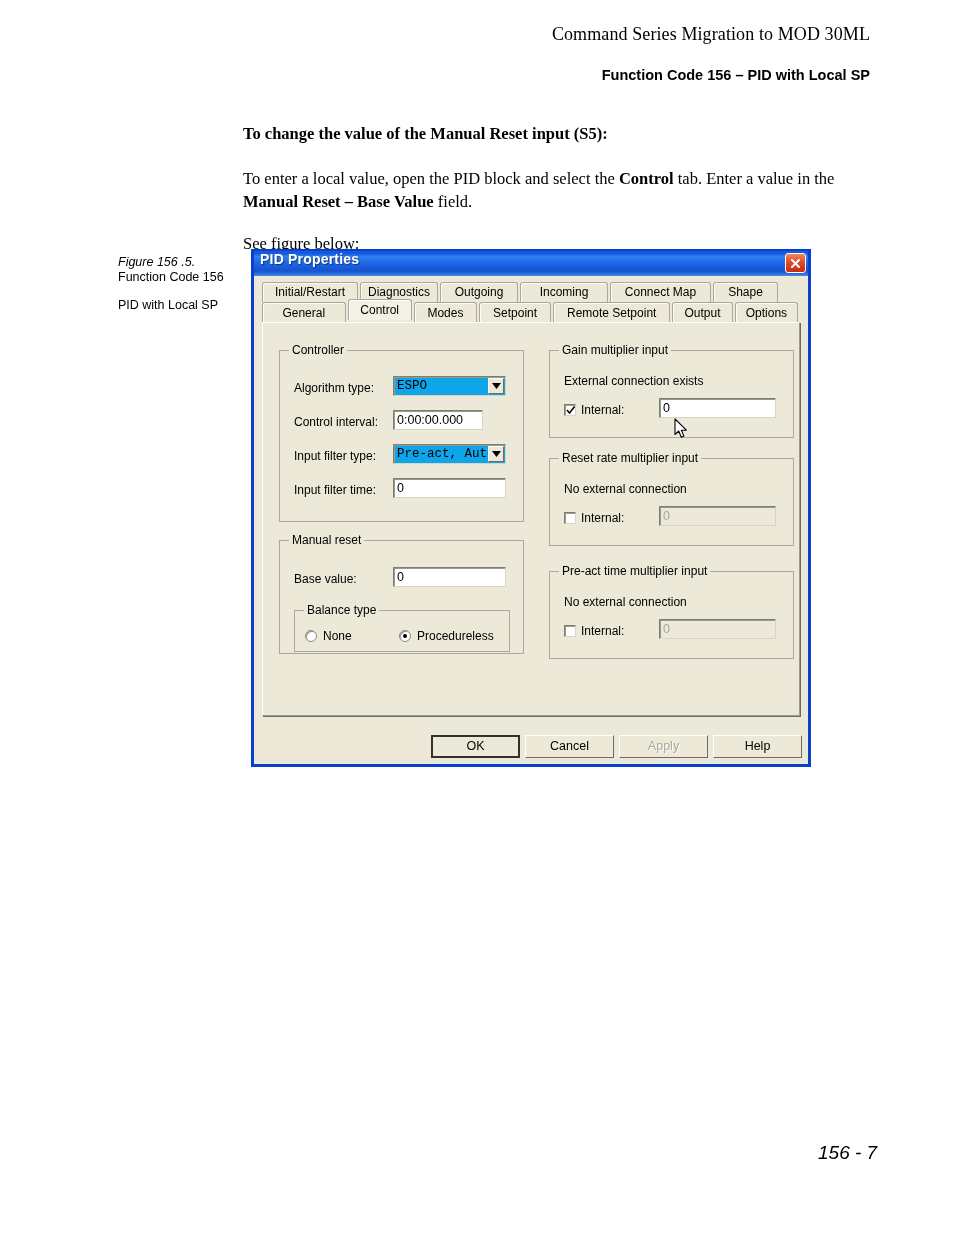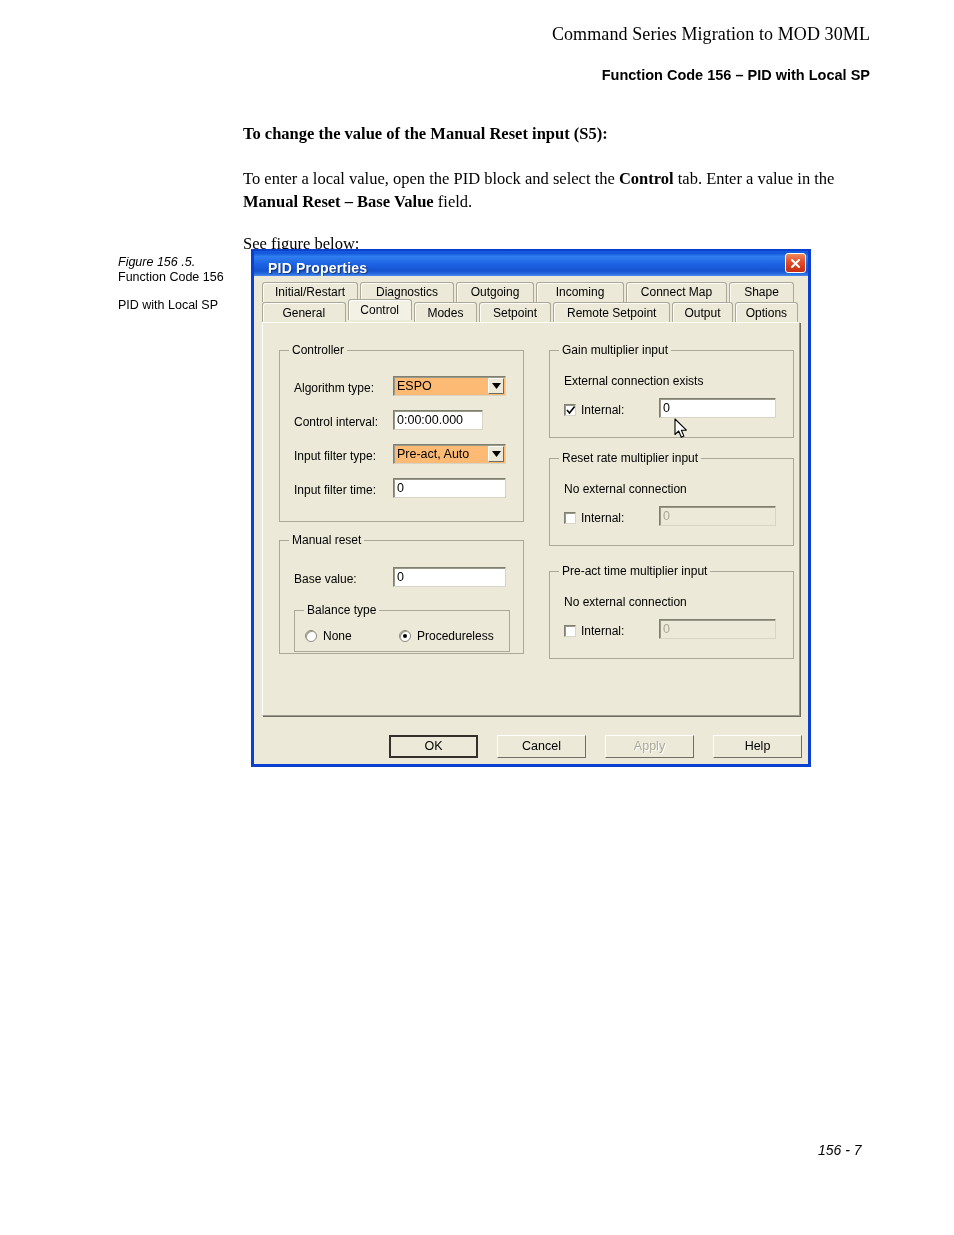--- a/index.html
+++ b/index.html
@@ -66,21 +66,21 @@
   }
   .fig-caption .fig-l1 { margin-bottom: 13px; }
 
   
   .page-footer {
     position: absolute;
     left: 818px;
     top: 1142px;
     font-family: "Liberation Sans", sans-serif;
     font-style: italic;
-    font-size: 14px;
+    font-size: 19px;
   }
 
   
   .dialog {
     position: absolute;
     left: 251px;
     top: 249px;
     width: 560px;
     height: 518px;
     background: #ece9d8;
@@ -90,23 +90,23 @@
     font-family: "Liberation Sans", sans-serif;
     font-size: 12px;
     color: #000;
   }
   .titlebar {
     height: 25px;
     background: linear-gradient(to bottom,
         #1b5fe0 0%, #1055d8 8%, #2f7ff0 22%,
         #1c63e4 52%, #1653cf 80%, #2a6fe0 92%, #4a8bf0 100%);
     display: flex;
-    align-items: flex-end;
-    position: relative;
-    padding-left: 14px;
+    align-items: flex-start;
+    position: relative;
+    padding-left: 6px;
     box-sizing: border-box;
   }
   .title-text {
     color: #ffffff;
     font-size: 14px;
     font-weight: bold;
     letter-spacing: .2px;
     text-shadow: 1px 1px 1px rgba(0,0,0,.45);
   }
   .close-btn {
@@ -236,27 +236,28 @@
   }
   .textbox.disabled {
     background: #ece9d8;
     color: #aca899;
     cursor: default;
   }
 
   
   .combo {
     position: absolute;
-    background: #fdba74;
+    background: #0ea5e9;
     border: 1px solid #7f7f72;
     border-right-color: #d8d5c6;
     border-bottom-color: #d8d5c6;
     box-shadow: inset 1px 1px 0 #9a9886;
     box-sizing: border-box;
     cursor: default;
+    font-family: Liberation Mono, monospace;
   }
   .combo .cval {
     font-size: 12.5px;
     line-height: 18px;
     padding: 0 3px;
     white-space: nowrap;
     overflow: hidden;
   }
   .combo .carrow {
     position: absolute;
@@ -327,21 +328,21 @@
   }
 
   
   .btnrow {
     position: absolute;
     left: 0;
     right: 0;
     bottom: 6px;
     display: flex;
     justify-content: flex-end;
-    gap: 19px;
+    gap: 5px;
     padding-right: 6px;
     box-sizing: border-box;
   }
   .btn {
     width: 89px;
     height: 23px;
     line-height: 21px;
     text-align: center;
     font-size: 12.5px;
     background: #ece9d8;
@@ -390,21 +391,21 @@
         <path d="M2 2 L9 9 M9 2 L2 9" stroke="#ffffff" stroke-width="2.1" stroke-linecap="round"></path>
       </svg>
     </div>
   </div>
 
   <div class="dlg-body">
 
     <div class="tabstrip">
       <div class="tabrow row1">
         <div class="tab" style="width:96px">Initial/Restart</div>
-        <div class="tab" style="width:94px">Diagnostics</div>
+        <div class="tab" style="width:78px">Diagnostics</div>
         <div class="tab" style="width:78px">Outgoing</div>
         <div class="tab" style="width:88px">Incoming</div>
         <div class="tab" style="width:101px">Connect Map</div>
         <div class="tab" style="width:65px">Shape</div>
       </div>
       <div class="tabrow row2">
         <div class="tab" style="width:86px">General</div>
         <div class="tab active" style="width:66px">Control</div>
         <div class="tab" style="width:65px">Modes</div>
         <div class="tab" style="width:74px">Setpoint</div>

